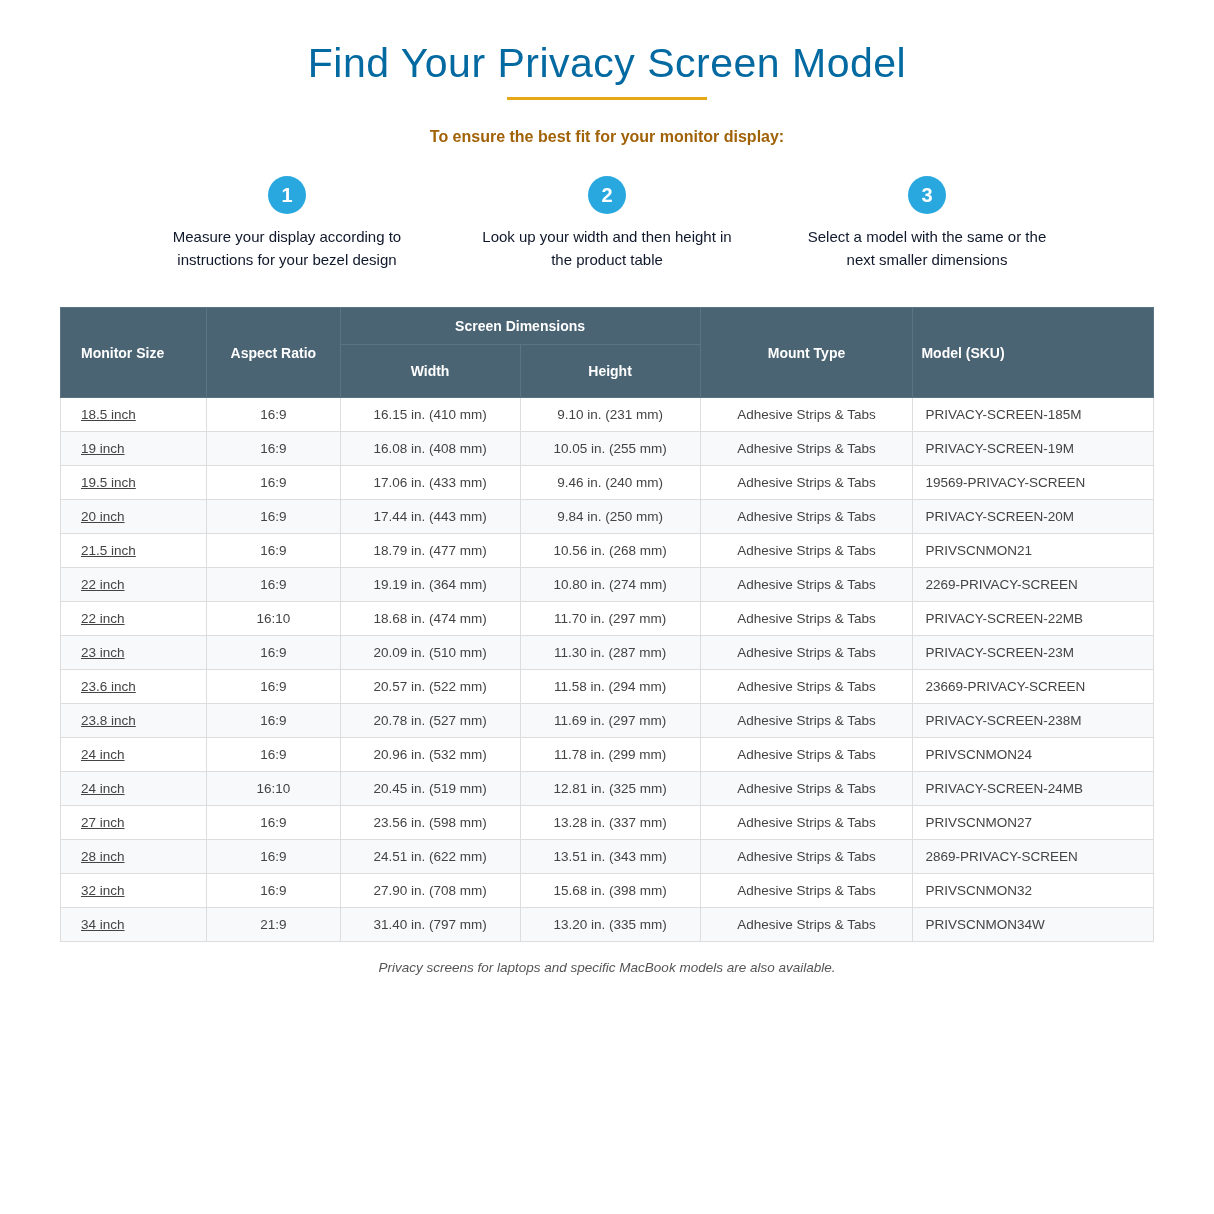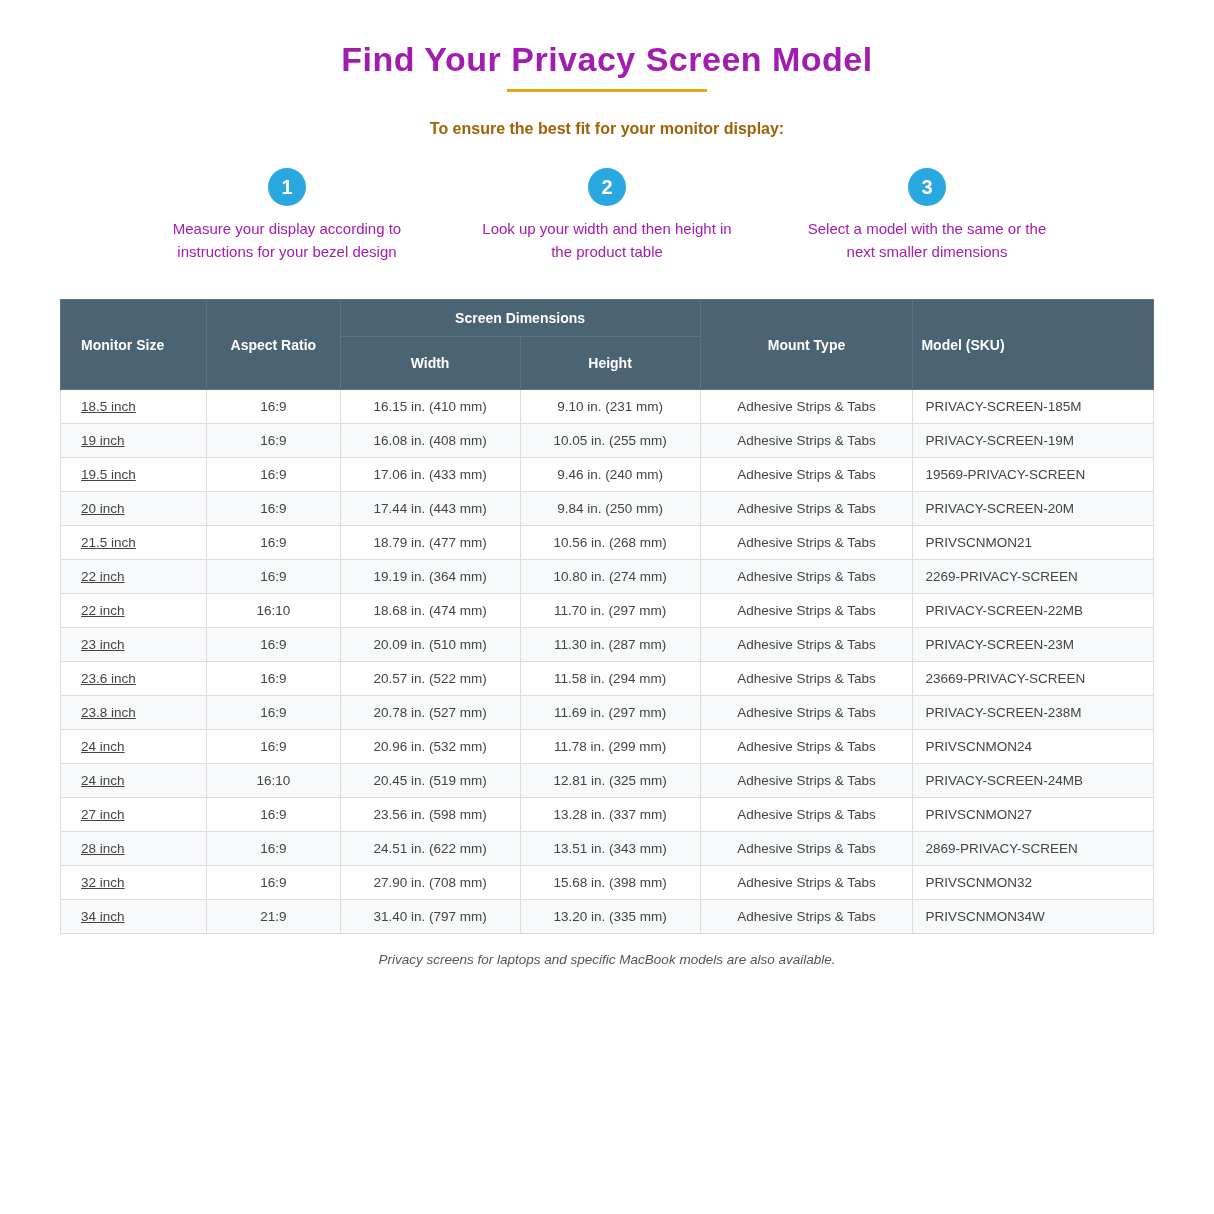--- a/index.html
+++ b/index.html
@@ -6,23 +6,23 @@
     body {
       background: #fff;
       font-family: 'Arial', sans-serif;
       color: #333;
       width: 1214px;
       min-height: 1214px;
       padding: 40px 60px;
     }
     .page-title {
       text-align: center;
-      font-size: 34px;
-      font-weight: 700;
-      color: #a21caf;
+      font-size: 41px;
+      font-weight: 400;
+      color: #0369a1;
       margin-bottom: 10px;
       letter-spacing: 0.5px;
     }
     .title-underline {
       width: 200px;
       height: 3px;
       background: #e6a817;
       margin: 0 auto 28px auto;
     }
     .subtitle {
@@ -50,21 +50,21 @@
       color: #fff;
       font-size: 20px;
       font-weight: 700;
       display: flex;
       align-items: center;
       justify-content: center;
       margin: 0 auto 12px auto;
     }
     .step-text {
       font-size: 15px;
-      color: #a21caf;
+      color: #0f172a;
       line-height: 1.5;
     }
     table {
       width: 100%;
       border-collapse: collapse;
       font-size: 13.5px;
     }
     thead tr:first-child th {
       background: #4a6474;
       color: #fff;

